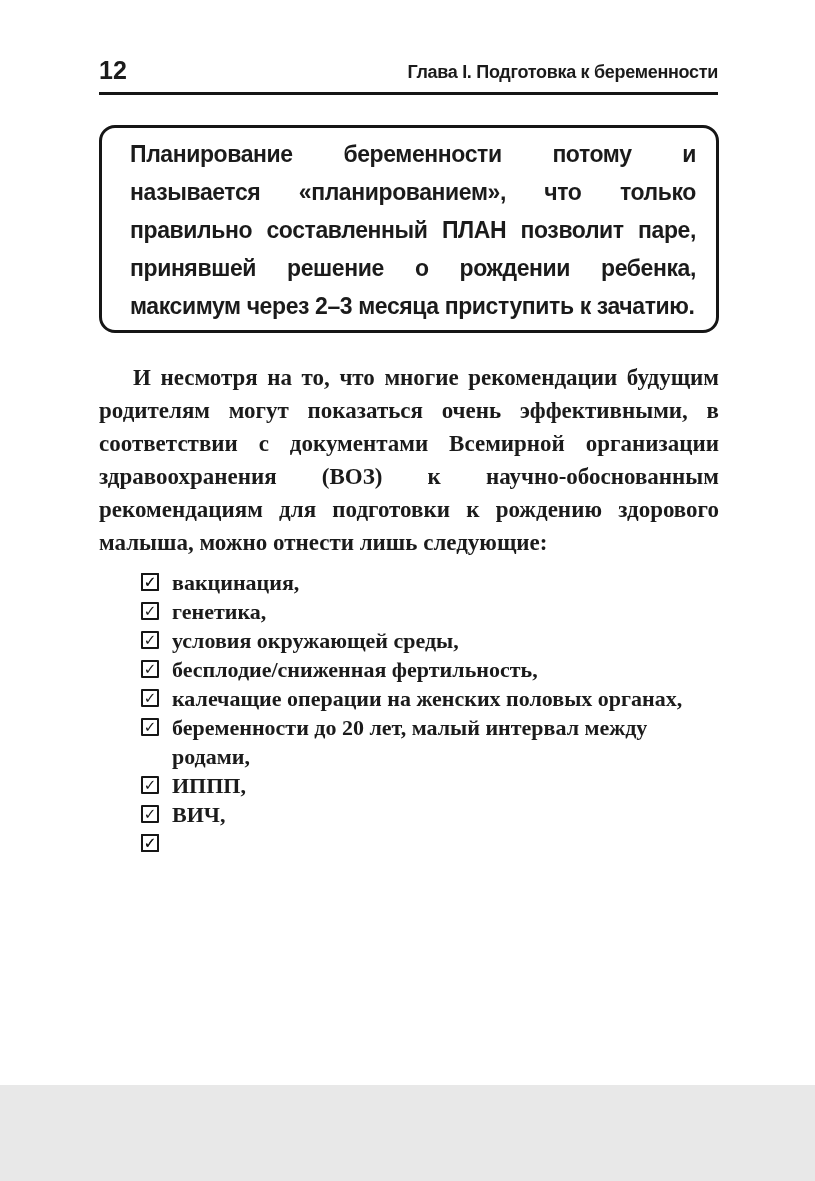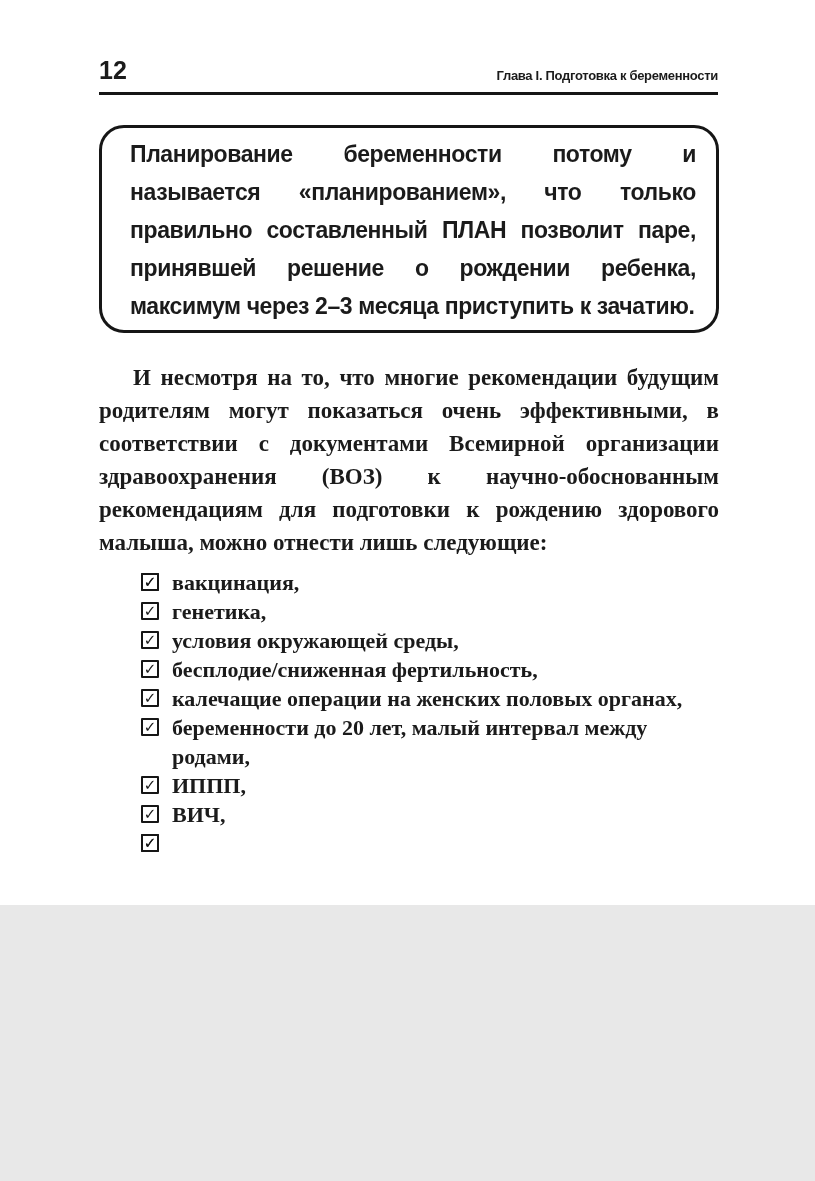--- a/index.html
+++ b/index.html
@@ -1,19 +1,19 @@
 <!DOCTYPE html>
 <html lang="ru"><head>
 <meta charset="utf-8">
 <style>
   html, body { margin: 0; padding: 0; background: #e8e8e8; }
   .page {
     position: relative;
     width: 815px;
-    height: 905px;
+    height: 1085px;
     margin: 0 auto;
     background: #ffffff;
     color: #1b1b1b;
     font-family: "Liberation Serif", serif;
     overflow: hidden;
     box-sizing: border-box;
   }
   .page-header {
     position: absolute;
     left: 99px;
@@ -21,40 +21,40 @@
     top: 58px;
     display: flex;
     justify-content: space-between;
     align-items: flex-end;
     border-bottom: 3px solid #161616;
     padding-bottom: 9px;
     font-family: "Liberation Sans", sans-serif;
     font-weight: bold;
   }
   .page-number { font-size: 25px; line-height: 1; }
-  .chapter-title { font-size: 13px; line-height: 1.1; letter-spacing: -0.3px; }
+  .chapter-title { font-size: 18px; line-height: 1.1; letter-spacing: -0.3px; }
   .content {
     position: absolute;
     left: 99px;
     top: 103px;
     width: 620px;
   }
   .body-text {
     margin: 0;
     font-size: 23px;
     line-height: 33px;
     font-weight: 600;
     text-align: justify;
     hyphens: auto;
   }
   .p1 { margin-top: 37px; }
   .callout {
     margin-top: 22px;
     border: 3px solid #161616;
-    border-radius: 25px;
+    border-radius: 16px;
     padding: 7px 20px 5px 28px;
     box-sizing: border-box;
   }
   .callout-text {
     margin: 0;
     font-family: "Liberation Sans", sans-serif;
     font-size: 23px;
     line-height: 38px;
     font-weight: bold;
     letter-spacing: -0.4px;

